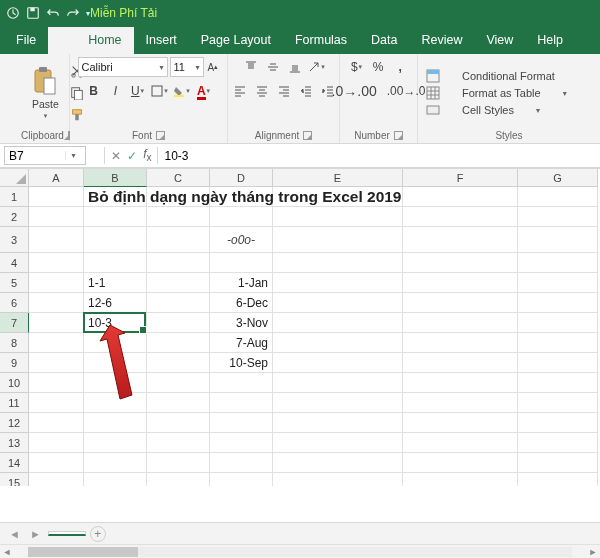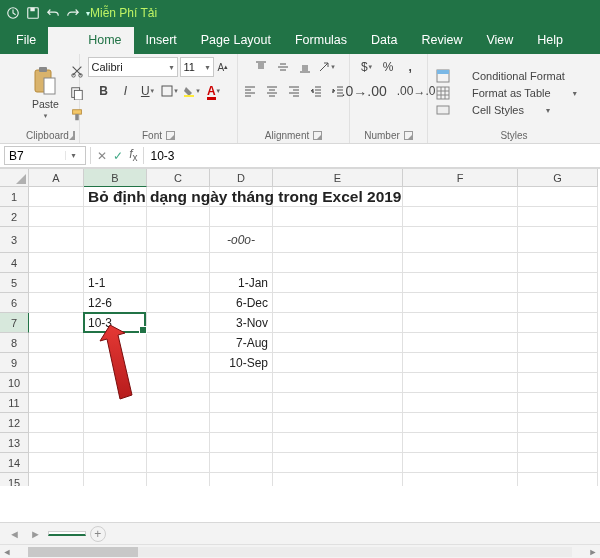--- a/index.html
+++ b/index.html
@@ -34,21 +34,21 @@
   .tool { width:20px; height:20px; display:flex; align-items:center; justify-content:center; color:#444; font-size:12px; border:1px solid transparent;}
   .tool .dd { font-size:7px; margin-left:1px; color:#666;}
   .tool svg{display:block;}
 
   .styles-col { display:flex; flex-direction:column; gap:1px; font-size:11px; color:#444;}
   .styles-col .srow{ display:flex; align-items:center; gap:22px; padding:1px 2px;}
   .styles-col .ic{width:14px;height:14px;}
 
   
   .fbar-row { display:flex; align-items:stretch; border-bottom:1px solid #d8d8d8; background:#fff; height:24px;}
-  .namebox { width:82px; border:1px solid #c8c8c8; margin:2px 4px 2px 4px; display:flex; align-items:center;}
+  .namebox { width:82px; border:1px solid #c8c8c8; margin:2px 18px 2px 4px; display:flex; align-items:center;}
   .namebox input { border:none; width:60px; font-size:12px; padding:0 4px; outline:none;}
   .namebox .dd { width:16px; text-align:center; font-size:8px; color:#666; border-left:1px solid #e5e5e5;}
   .fx-btns { display:flex; align-items:center; gap:6px; padding:0 6px; color:#666;}
   .fx-btns .xb{color:#888;}
   .fx-btns .ck{color:#4a8;}
   .fbar-input { flex:1; border:none; font-size:12px; padding:0 6px; outline:none;}
   .fbar-sep{width:1px;background:#d8d8d8;margin:3px 0;}
 
   
   .grid-wrap { position:relative; height:318px; overflow:hidden; border-top:1px solid #d8d8d8;}
@@ -122,21 +122,21 @@
   <div class="tab">Page Layout</div>
   <div class="tab">Formulas</div>
   <div class="tab">Data</div>
   <div class="tab">Review</div>
   <div class="tab">View</div>
   <div class="tab">Help</div>
 </div>
 
 <div class="ribbon">
 
-  <div class="group" style="width:80px;padding-left:28px;">
+  <div class="group" style="width:70px;padding-left:28px;">
     <div class="gcontent">
       <div class="big-btn">
         <span class="ic"><svg viewBox="0 0 26 30">
               <rect x="3" y="4" width="16" height="22" rx="2" fill="#d9b36c" stroke="#b78a3a"></rect>
               <rect x="7" y="1" width="8" height="5" rx="1" fill="#888"></rect>
               <rect x="12" y="12" width="11" height="16" fill="#fff" stroke="#888"></rect>
             </svg></span>
         <span>Paste</span>
         <span style="font-size:7px;color:#666">▾</span>
       </div>

